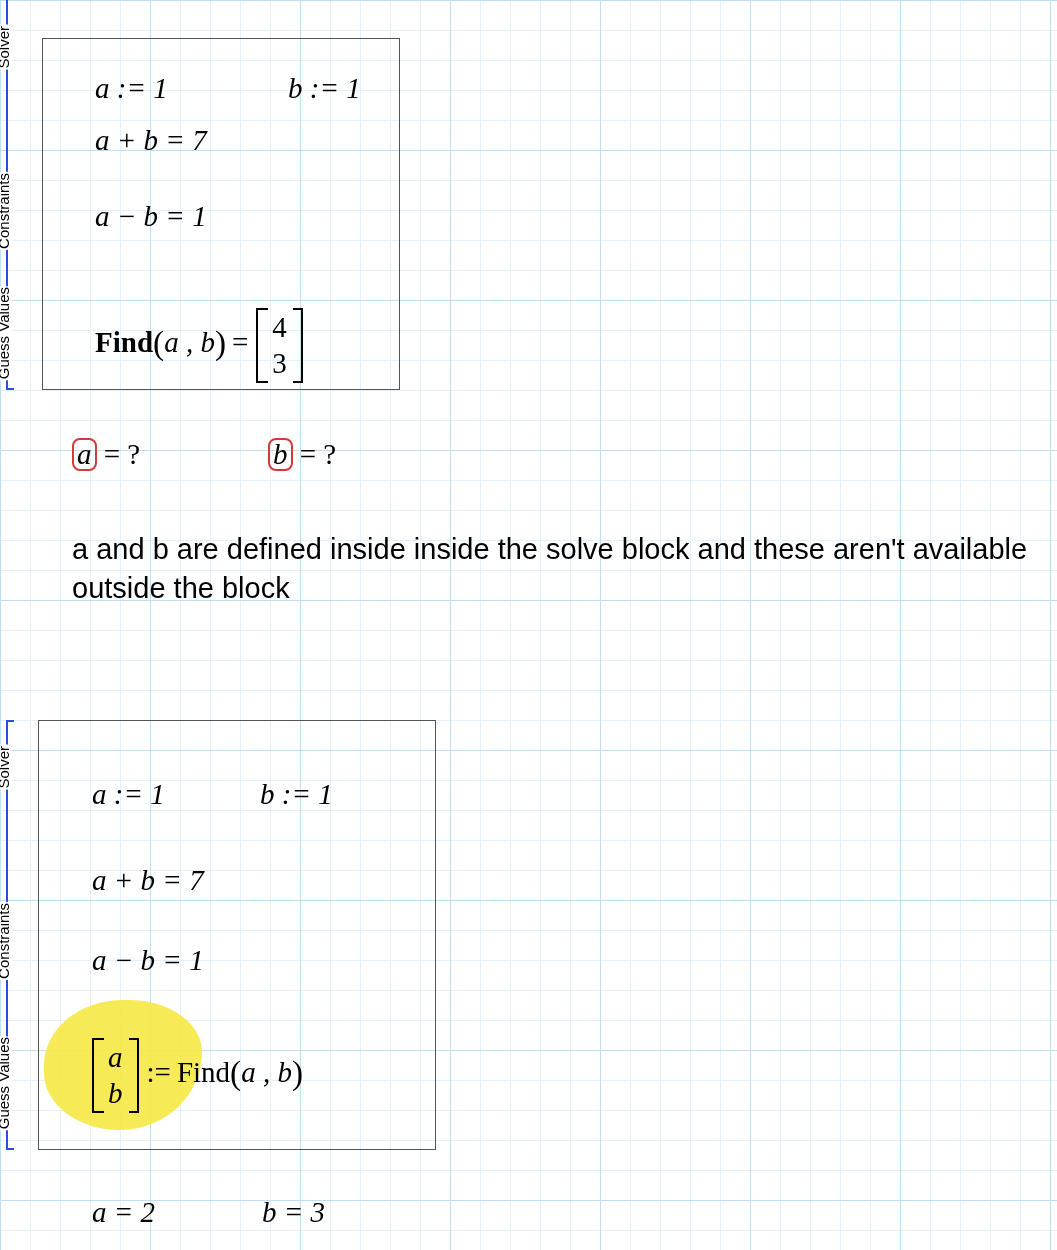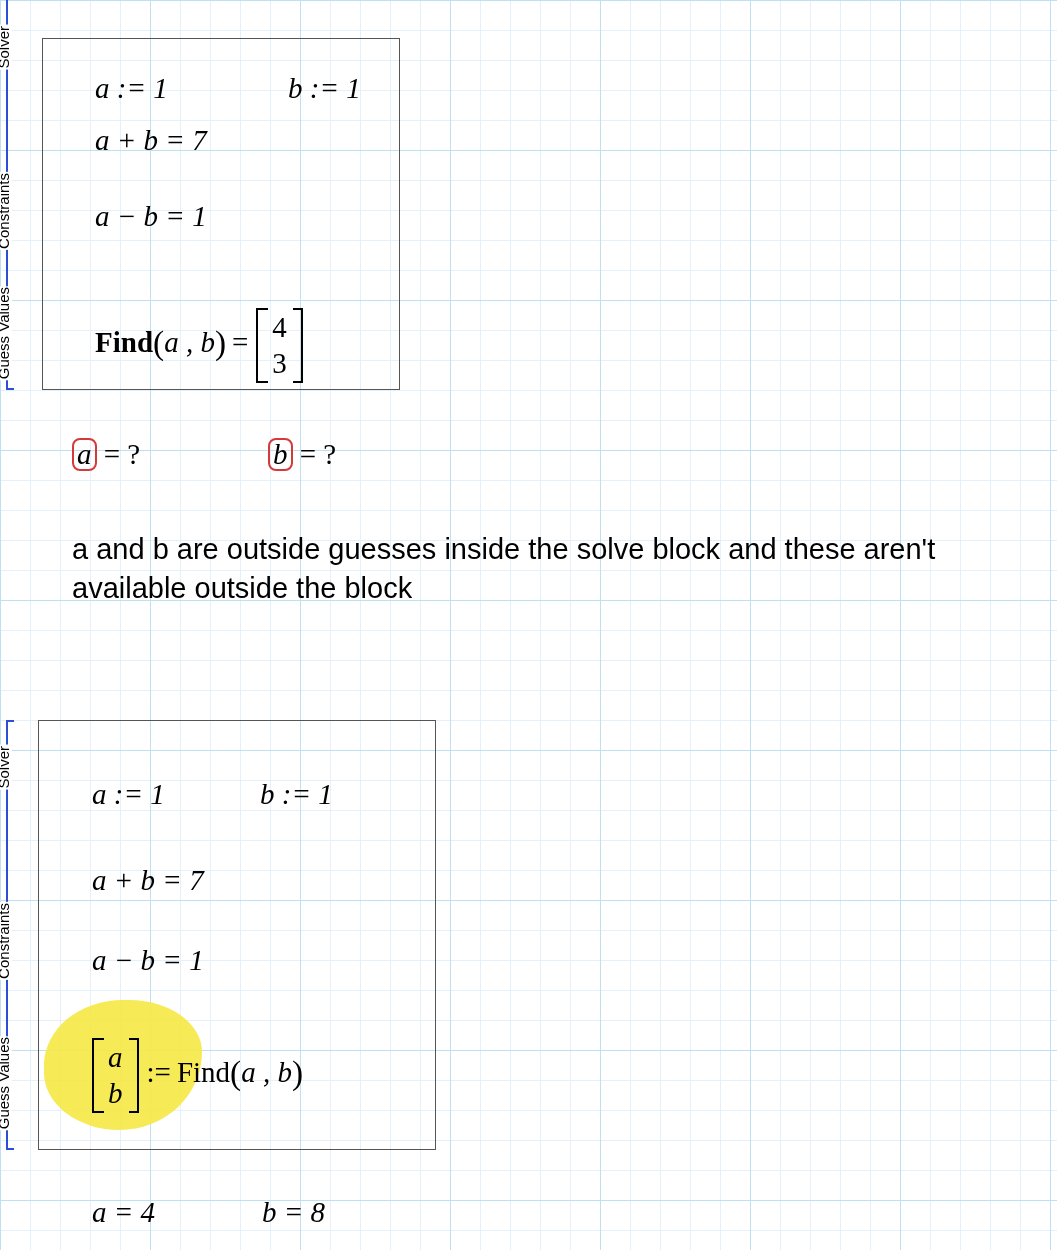--- a/index.html
+++ b/index.html
@@ -132,21 +132,21 @@
   </span>
 </div>
 
 <div class="math" style="left:72px; top:438px;">
   <span class="errbox"><span>a</span></span><span class="rm"> = ?</span>
 </div>
 <div class="math" style="left:268px; top:438px;">
   <span class="errbox"><span>b</span></span><span class="rm"> = ?</span>
 </div>
 
-<div class="text-note" style="left:72px; top:530px;">a and b are outside guesses inside the solve block and these aren't available outside the block</div>
+<div class="text-note" style="left:72px; top:530px;">a and b are defined inside inside the solve block and these aren't available outside the block</div>
 
 <div class="vrail" style="top:720px; height:430px;">
   <div class="bracket"></div>
   <div class="seglabel" style="bottom:20px;">Guess Values</div>
   <div class="seglabel" style="bottom:170px;">Constraints</div>
   <div class="seglabel" style="bottom:360px;">Solver</div>
 </div>
 
 <div class="solve-block" style="left:38px; top:720px; width:398px; height:430px;"></div>
 
@@ -161,14 +161,14 @@
   <span class="mtx">
     <span class="br brL"></span>
     <span class="col">
         <span class="it">a</span>
         <span class="it">b</span>
       </span>
     <span class="br brR"></span>
   </span><span class="op rm">:=</span><span class="fn" style="font-weight:normal;">Find</span><span class="paren">(</span><span>a , b</span><span class="paren">)</span>
 </div>
 
-<div class="math" style="left:92px; top:1196px;">a = 4</div>
-<div class="math" style="left:262px; top:1196px;">b = 8</div>
+<div class="math" style="left:92px; top:1196px;">a = 2</div>
+<div class="math" style="left:262px; top:1196px;">b = 3</div>
 
 </body></html>

